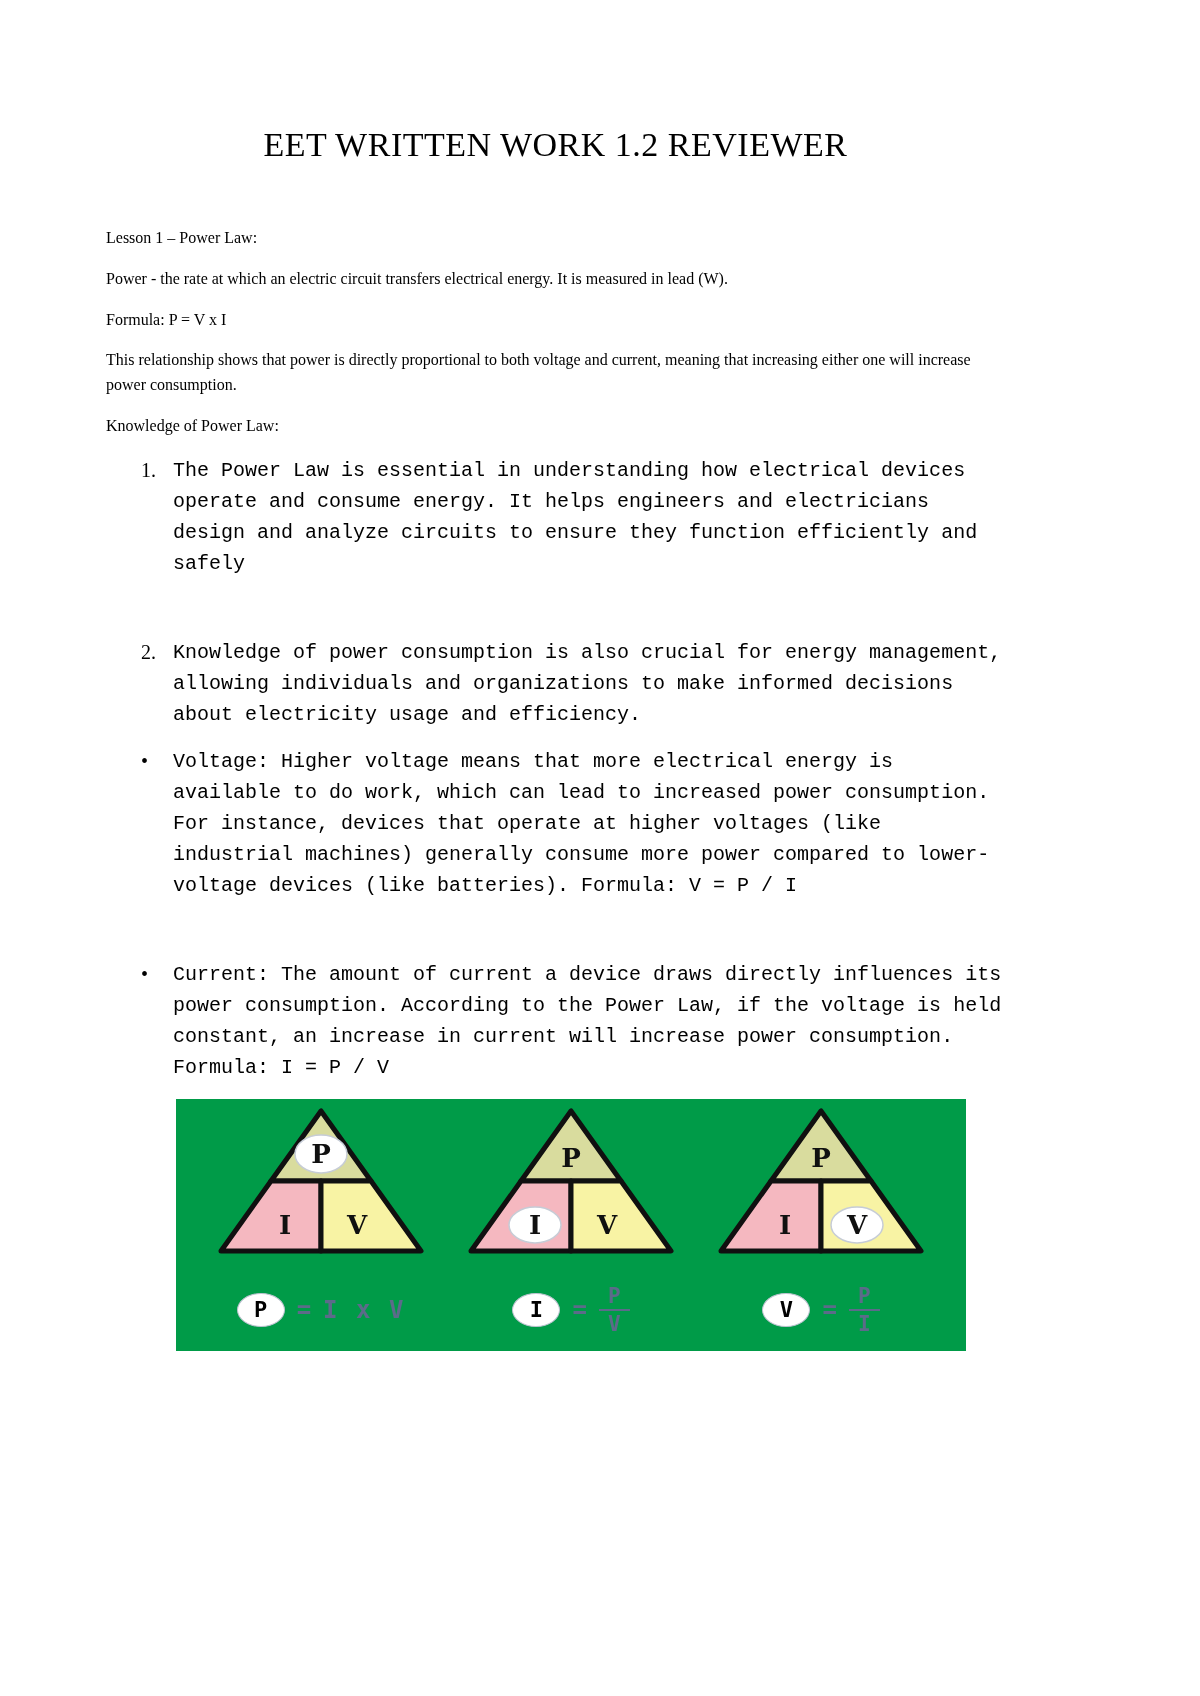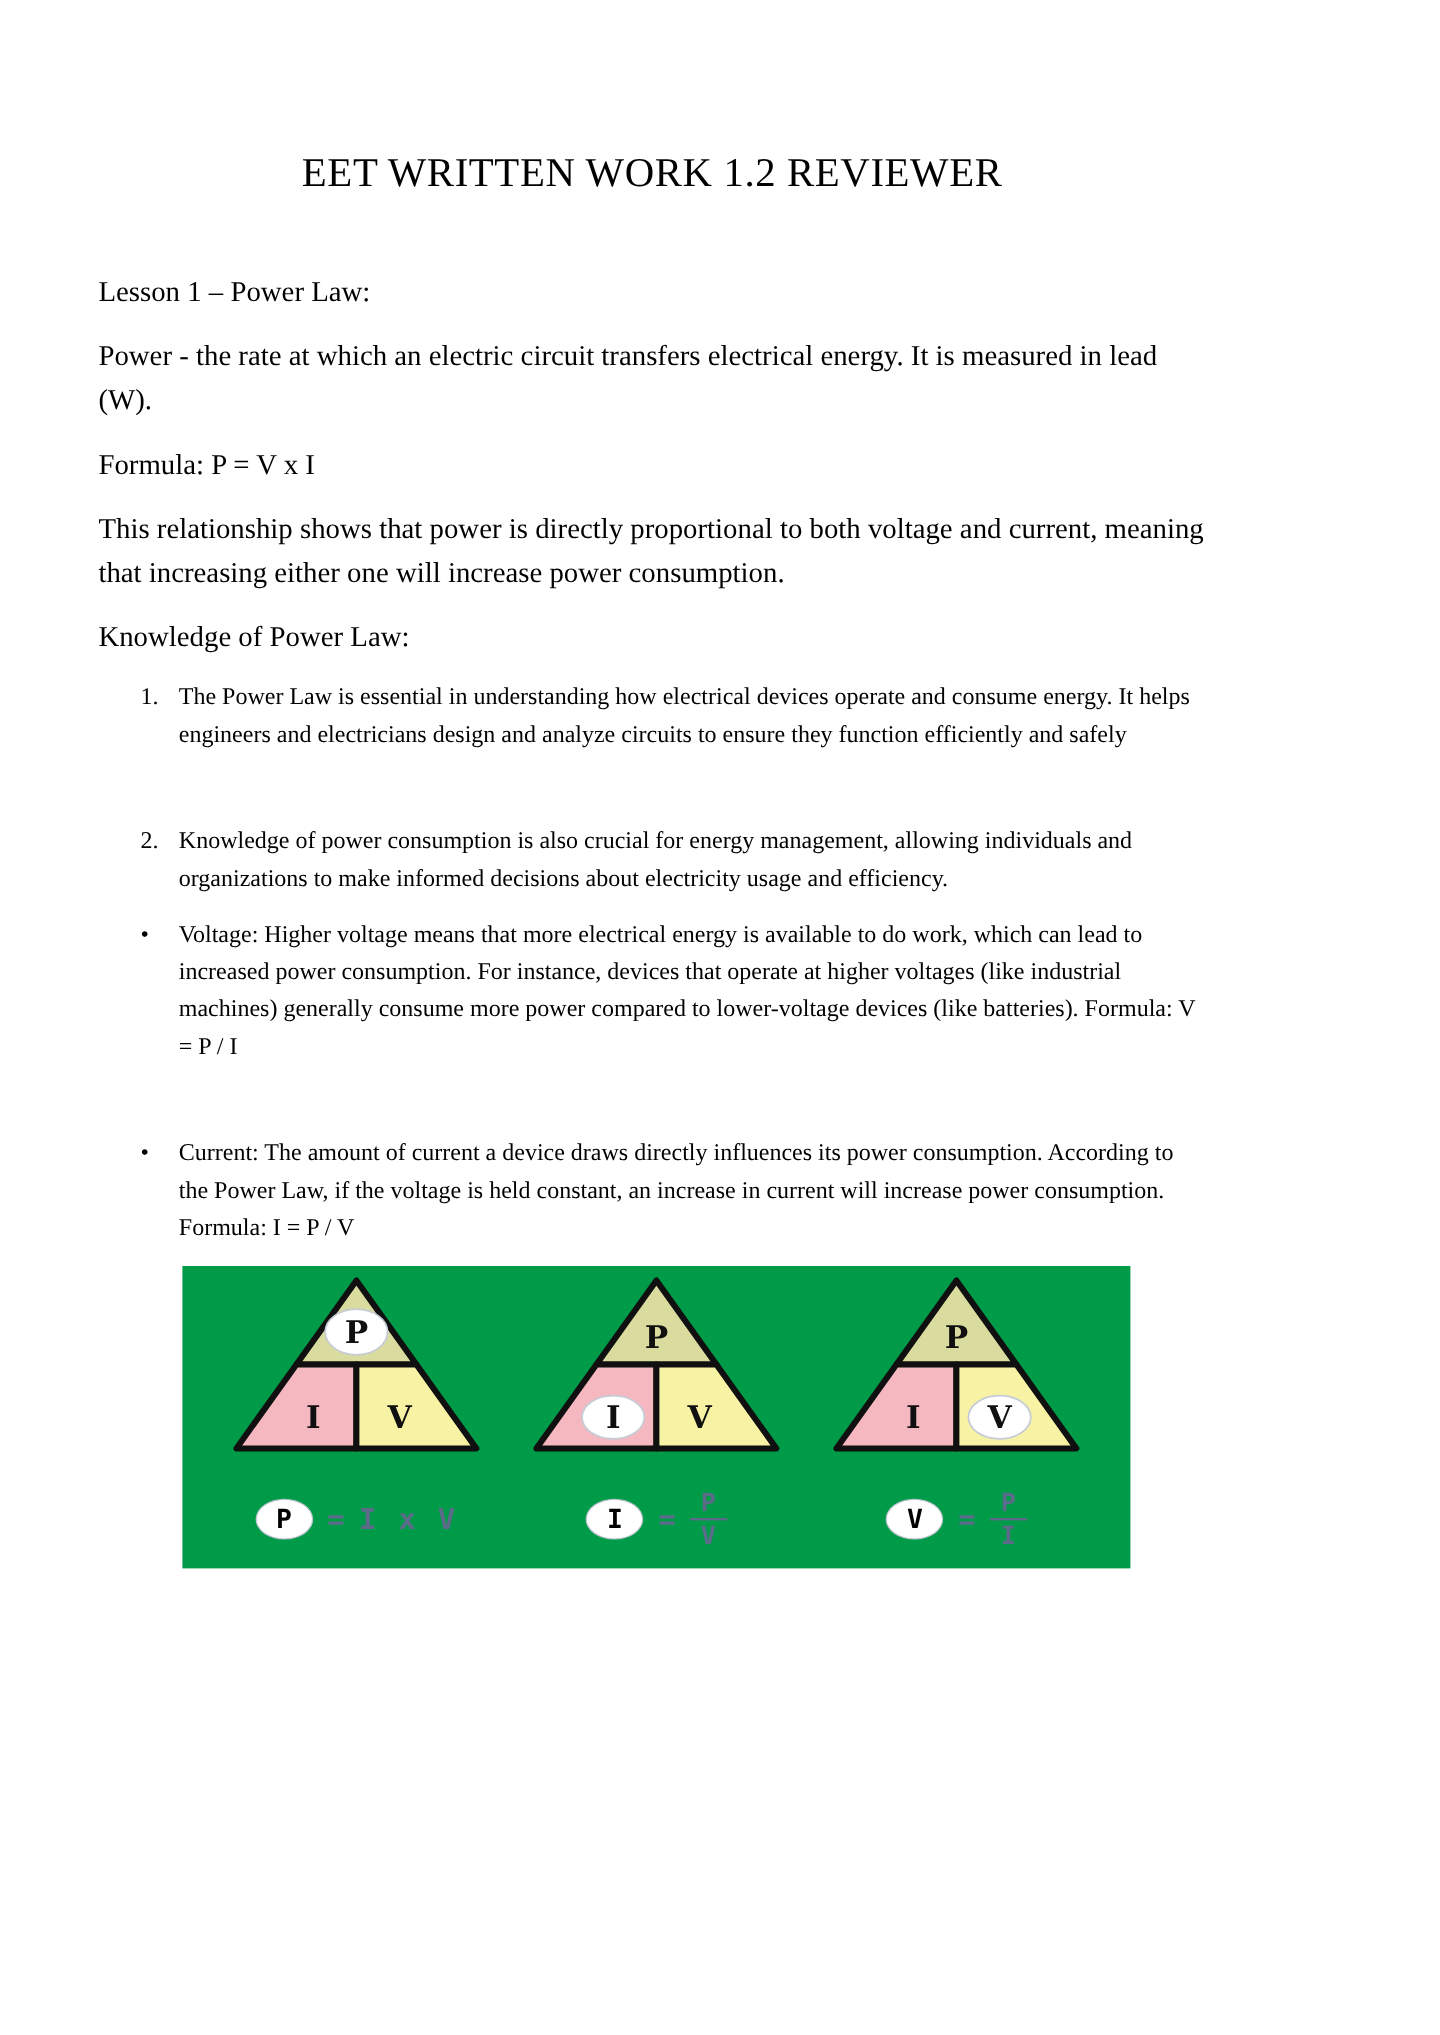--- a/index.html
+++ b/index.html
@@ -4,46 +4,46 @@
 <style>
   html, body { margin: 0; padding: 0; }
   body {
     width: 1200px;
     height: 1696px;
     background: #ffffff;
     color: #000000;
     font-family: "Liberation Serif", serif;
     overflow: hidden;
   }
-  .page { padding: 126px 195px 0 82px; }
+  .page { padding: 126px 195px 0 106px; }
 
   .doc-title {
     font-weight: 400;
     font-size: 34px;
     letter-spacing: 0.5px;
     text-align: center;
     margin: 0 0 62px 0;
   }
 
   .para {
-    font-size: 24px;
+    font-size: 16px;
     line-height: 1.55;
     margin: 0 0 16px 0;
   }
 
   .list { margin: 0 0 16px 0; }
   .list-item {
     display: flex;
     font-size: 20px;
     line-height: 1.55;
     margin: 0 0 16px 0;
   }
   .list-item.gap-after { margin-bottom: 58px; }
   .marker { flex: 0 0 32px; margin-left: 35px; }
-  .item-text { flex: 1; }
+  .item-text { flex: 1; font-family: Liberation Mono, monospace; }
 
   .figure {
     margin: 10px 0 0 70px;
     width: 790px;
     height: 252px;
     box-sizing: border-box;
     padding: 6px 28px 10px 28px;
     display: flex;
     justify-content: space-between;
     align-items: stretch;

